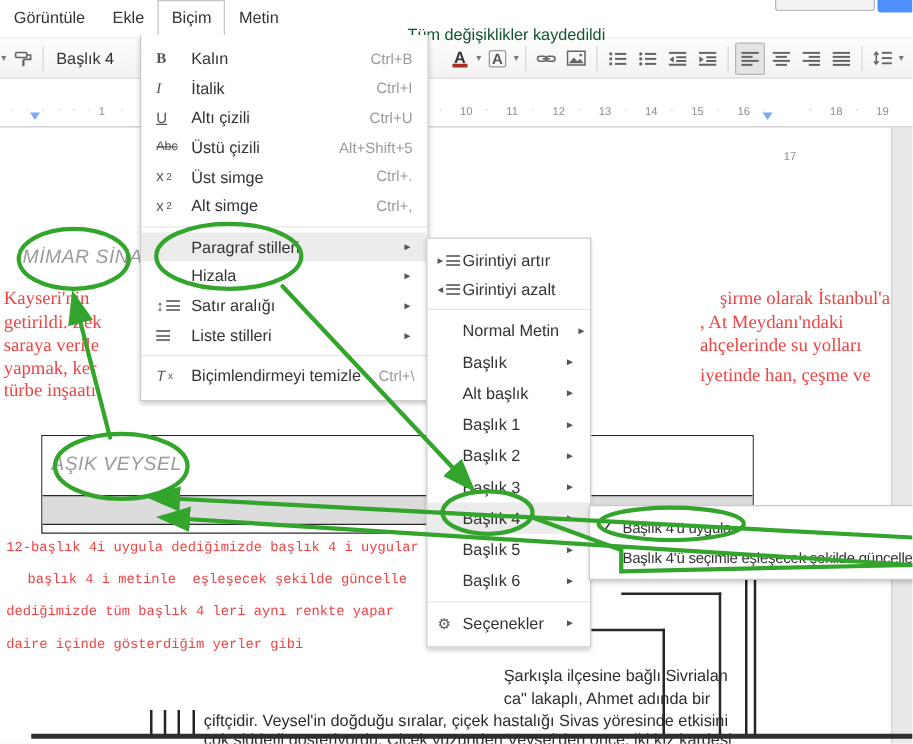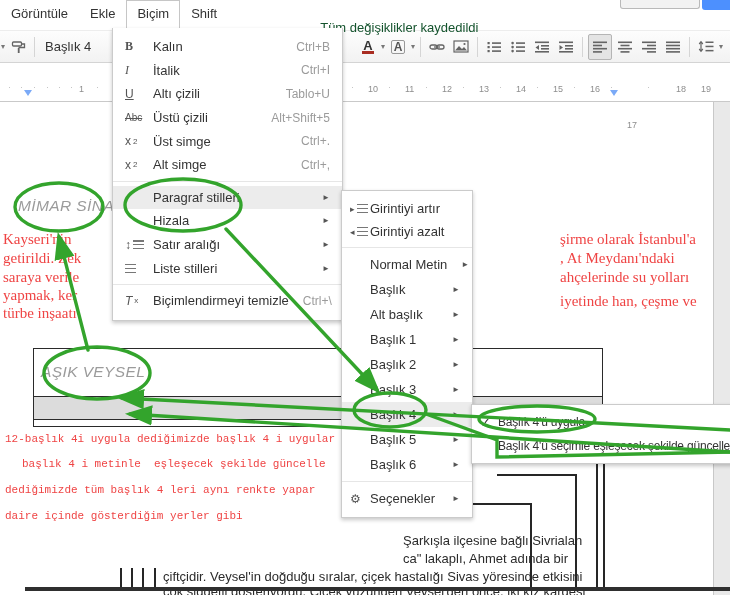--- a/index.html
+++ b/index.html
@@ -90,21 +90,21 @@
   <div class="page"></div>
 </div>
 
 <span class="t ghead" style="left:18px;top:197px">MİMAR SİNAN</span>
 
 <span class="t serif15" style="left:3px;top:231px">Kayseri'nin</span>
 <span class="t serif15" style="left:3px;top:250px">getirildi. Zek</span>
 <span class="t serif15" style="left:3px;top:269px">saraya verile</span>
 <span class="t serif15" style="left:3px;top:287px">yapmak, ker</span>
 <span class="t serif15" style="left:3px;top:305px">türbe inşaatı</span>
-<span class="t serif15" style="left:560px;top:231px">şirme olarak İstanbul'a</span>
+<span class="t serif15" style="left:576px;top:231px">şirme olarak İstanbul'a</span>
 <span class="t serif15" style="left:560px;top:250px">, At Meydanı'ndaki</span>
 <span class="t serif15" style="left:560px;top:269px">ahçelerinde su yolları</span>
 <span class="t serif15" style="left:560px;top:293px">iyetinde han, çeşme ve</span>
 
 <div class="abs asik-table">
   <div class="asik-r1"></div>
   <div class="asik-r2"></div>
 </div>
 <span class="t ghead" style="left:41px;top:363px">AŞIK VEYSEL</span>
 
@@ -128,21 +128,21 @@
 <div class="bl" style="left:131px;top:568px;width:2px;height:20px"></div>
 <div class="bl" style="left:142px;top:568px;width:2px;height:20px"></div>
 <div class="bl" style="left:154px;top:568px;width:2px;height:20px"></div>
 <div class="bl" style="left:25px;top:587px;width:705px;height:4px;background:#2f2f2f"></div>
 
 <div class="abs menubar">
   <div style="display:flex">
       <div class="mb-item">Görüntüle</div>
       <div class="mb-item">Ekle</div>
       <div class="mb-item open">Biçim</div>
-      <div class="mb-item">Shift</div>
+      <div class="mb-item">Metin</div>
     </div>
   <div class="mb-status">Tüm değişiklikler kaydedildi</div>
 </div>
 <div class="abs sliver-gray"></div>
 <div class="abs sliver-blue" style="background: rgb(77, 144, 254);"></div>
 
 <div class="abs toolbar">
   <div class="tb-left">
     <span class="tcaret">▾</span>
     <span class="tbtn">
@@ -280,21 +280,21 @@
       <span class="rnum" style="left: 479px;">13</span>
       <span class="rdot" style="left: 499px;">·</span>
       <span class="rnum" style="left: 516px;">14</span>
       <span class="rdot" style="left: 536px;">·</span>
       <span class="rnum" style="left: 553px;">15</span>
       <span class="rdot" style="left: 573px;">·</span>
       <span class="rnum" style="left: 590px;">16</span>
       <span class="rdot" style="left: 610px;">·</span>
       <span class="rnum" style="left: 627px; margin-top: 36px;">17</span>
       <span class="rdot" style="left: 647px;">·</span>
-      <span class="rnum" style="left: 664px; margin-left: 12px;">18</span>
+      <span class="rnum" style="left: 664px;">18</span>
       <span class="rdot" style="left: 684px;">·</span>
       <span class="rnum" style="left: 701px;">19</span>
       <span class="rdot" style="left: 8px;">·</span>
       <span class="rdot" style="left: 20px;">·</span>
       <span class="rdot" style="left: 33px;">·</span>
       <span class="rdot" style="left: 46px;">·</span>
       <span class="rdot" style="left: 58px;">·</span>
       <span class="rdot" style="left: 70px;">·</span>
       <span class="rdot" style="left: 96px;">·</span>
     </div>
@@ -315,21 +315,21 @@
         <span class="gi git">I</span>
       </span>
       <span class="mlbl">İtalik</span>
       <span class="msc">Ctrl+I</span>
     </div>
     <div class="mrow">
       <span class="mic">
         <span class="gi gu">U</span>
       </span>
       <span class="mlbl">Altı çizili</span>
-      <span class="msc">Tablo+U</span>
+      <span class="msc">Ctrl+U</span>
     </div>
     <div class="mrow">
       <span class="mic">
         <span class="gi gs">Abc</span>
       </span>
       <span class="mlbl">Üstü çizili</span>
       <span class="msc">Alt+Shift+5</span>
     </div>
     <div class="mrow">
       <span class="mic">

